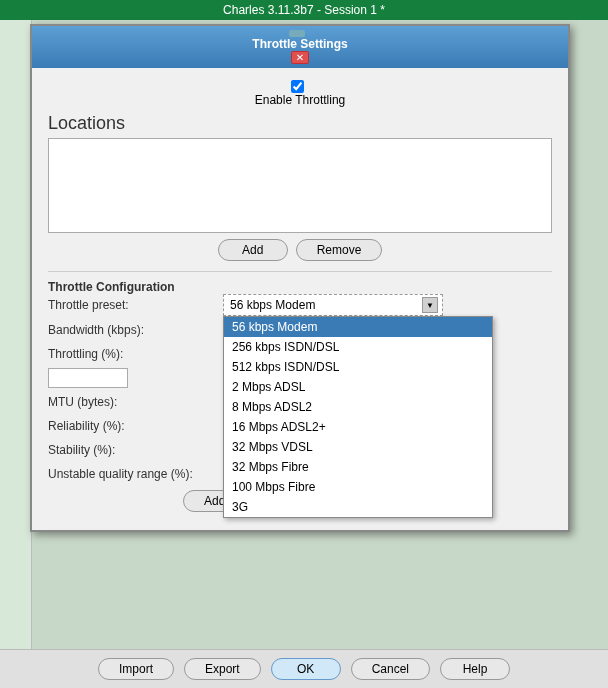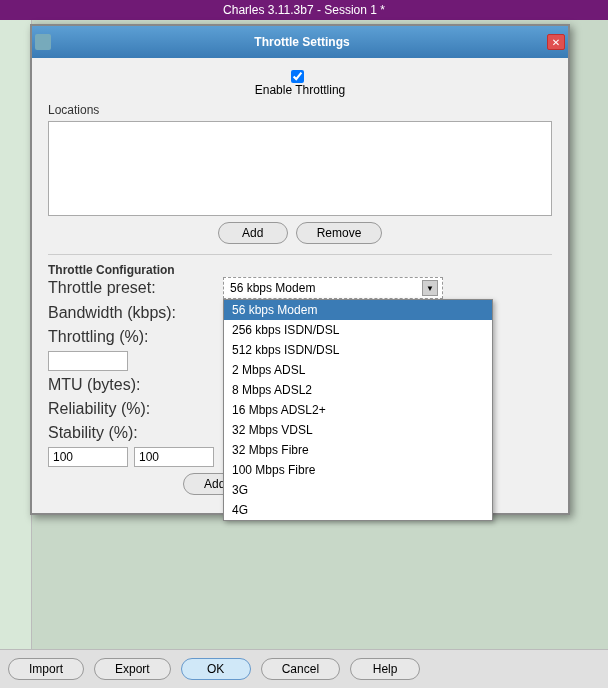--- a/index.html
+++ b/index.html
@@ -6,21 +6,21 @@
     body {
       font-family: 'Segoe UI', Tahoma, Geneva, Verdana, sans-serif;
       font-size: 12px;
       background: #c8d8c8;
       width: 608px;
       height: 688px;
       overflow: hidden;
     }
 
     .title-bar-outer {
-      background: #701a75;
+      background: #15803d;
       color: white;
       text-align: center;
       font-size: 12px;
       padding: 3px 0;
       height: 20px;
     }
 
     .dialog-wrapper {
       position: absolute;
       top: 24px;
@@ -30,22 +30,23 @@
       border: 2px solid #888;
       box-shadow: 3px 3px 8px rgba(0,0,0,0.4);
     }
 
     .dialog-title-bar {
       background: linear-gradient(to bottom, #5c9fd4, #3a7bb5);
       color: white;
       display: flex;
       align-items: center;
       justify-content: space-between;
-      padding: 4px 3px;
-      height: 32px;
+      padding: 4px 20px;
+      height: 42px;
+      flex-direction: column;
     }
 
     .dialog-title-bar .title-icon {
       width: 16px;
       height: 16px;
       background: #7ab;
       border-radius: 2px;
       display: inline-block;
       margin-right: 6px;
     }
@@ -80,21 +81,21 @@
       align-items: center;
       margin-bottom: 6px;
       flex-direction: column;
     }
 
     .checkbox-row input[type="checkbox"] {
       margin-right: 6px;
     }
 
     .section-label {
-      font-size: 12px;
+      font-size: 18px;
       margin-bottom: 4px;
       color: #333;
     }
 
     .locations-box {
       border: 1px solid #aaa;
       background: white;
       width: 100%;
       height: 95px;
       margin-bottom: 6px;
@@ -130,21 +131,21 @@
 
     .field-row {
       display: flex;
       align-items: center;
       margin-bottom: 4px;
       position: relative;
     }
 
     .field-label {
       width: 175px;
-      font-size: 16px;
+      font-size: 12px;
       color: #333;
       flex-shrink: 0;
     }
 
     .field-input {
       border: 1px solid #aaa;
       background: white;
       height: 20px;
       padding: 1px 4px;
       font-size: 12px;
@@ -222,20 +223,21 @@
       justify-content: center;
       gap: 8px;
       margin-top: 6px;
       margin-bottom: 8px;
     }
 
     .footer-bar {
       background: #e0e0e0;
       border-top: 1px solid #bbb;
       display: flex;
+      justify-content: center;
       gap: 10px;
       padding: 8px;
       position: absolute;
       bottom: 0;
       left: 0;
       right: 0;
     }
 
     .sidebar-bg {
       position: absolute;
@@ -296,21 +298,20 @@
           <div class="dropdown-item selected">56 kbps Modem</div>
           <div class="dropdown-item">256 kbps ISDN/DSL</div>
           <div class="dropdown-item">512 kbps ISDN/DSL</div>
           <div class="dropdown-item">2 Mbps ADSL</div>
           <div class="dropdown-item">8 Mbps ADSL2</div>
           <div class="dropdown-item">16 Mbps ADSL2+</div>
           <div class="dropdown-item">32 Mbps VDSL</div>
           <div class="dropdown-item">32 Mbps Fibre</div>
           <div class="dropdown-item">100 Mbps Fibre</div>
           <div class="dropdown-item">3G</div>
-          <div class="dropdown-item">4G</div>
         </div>
       </div>
     </div>
 
     <div class="field-row">
       <span class="field-label">Bandwidth (kbps):</span>
       <input type="text" class="field-input" value="" style="">
     </div>
 
     <div class="field-row">
@@ -331,20 +332,21 @@
       <span class="field-label">Reliability (%):</span>
       <input type="text" class="field-input" value="" style="">
     </div>
 
     <div class="field-row">
       <span class="field-label">Stability (%):</span>
       <input type="text" class="field-input" value="" style="">
     </div>
 
     <div class="field-row">
+      <span class="field-label">Unstable quality range (%):</span>
       <div class="two-inputs">
         <input type="text" class="field-input" value="100" style="">
         <input type="text" class="field-input" value="100" style="">
       </div>
     </div>
 
     <div class="bottom-button-row">
       <button class="btn">Add Preset</button>
       <button class="btn">Remove Preset</button>
     </div>

